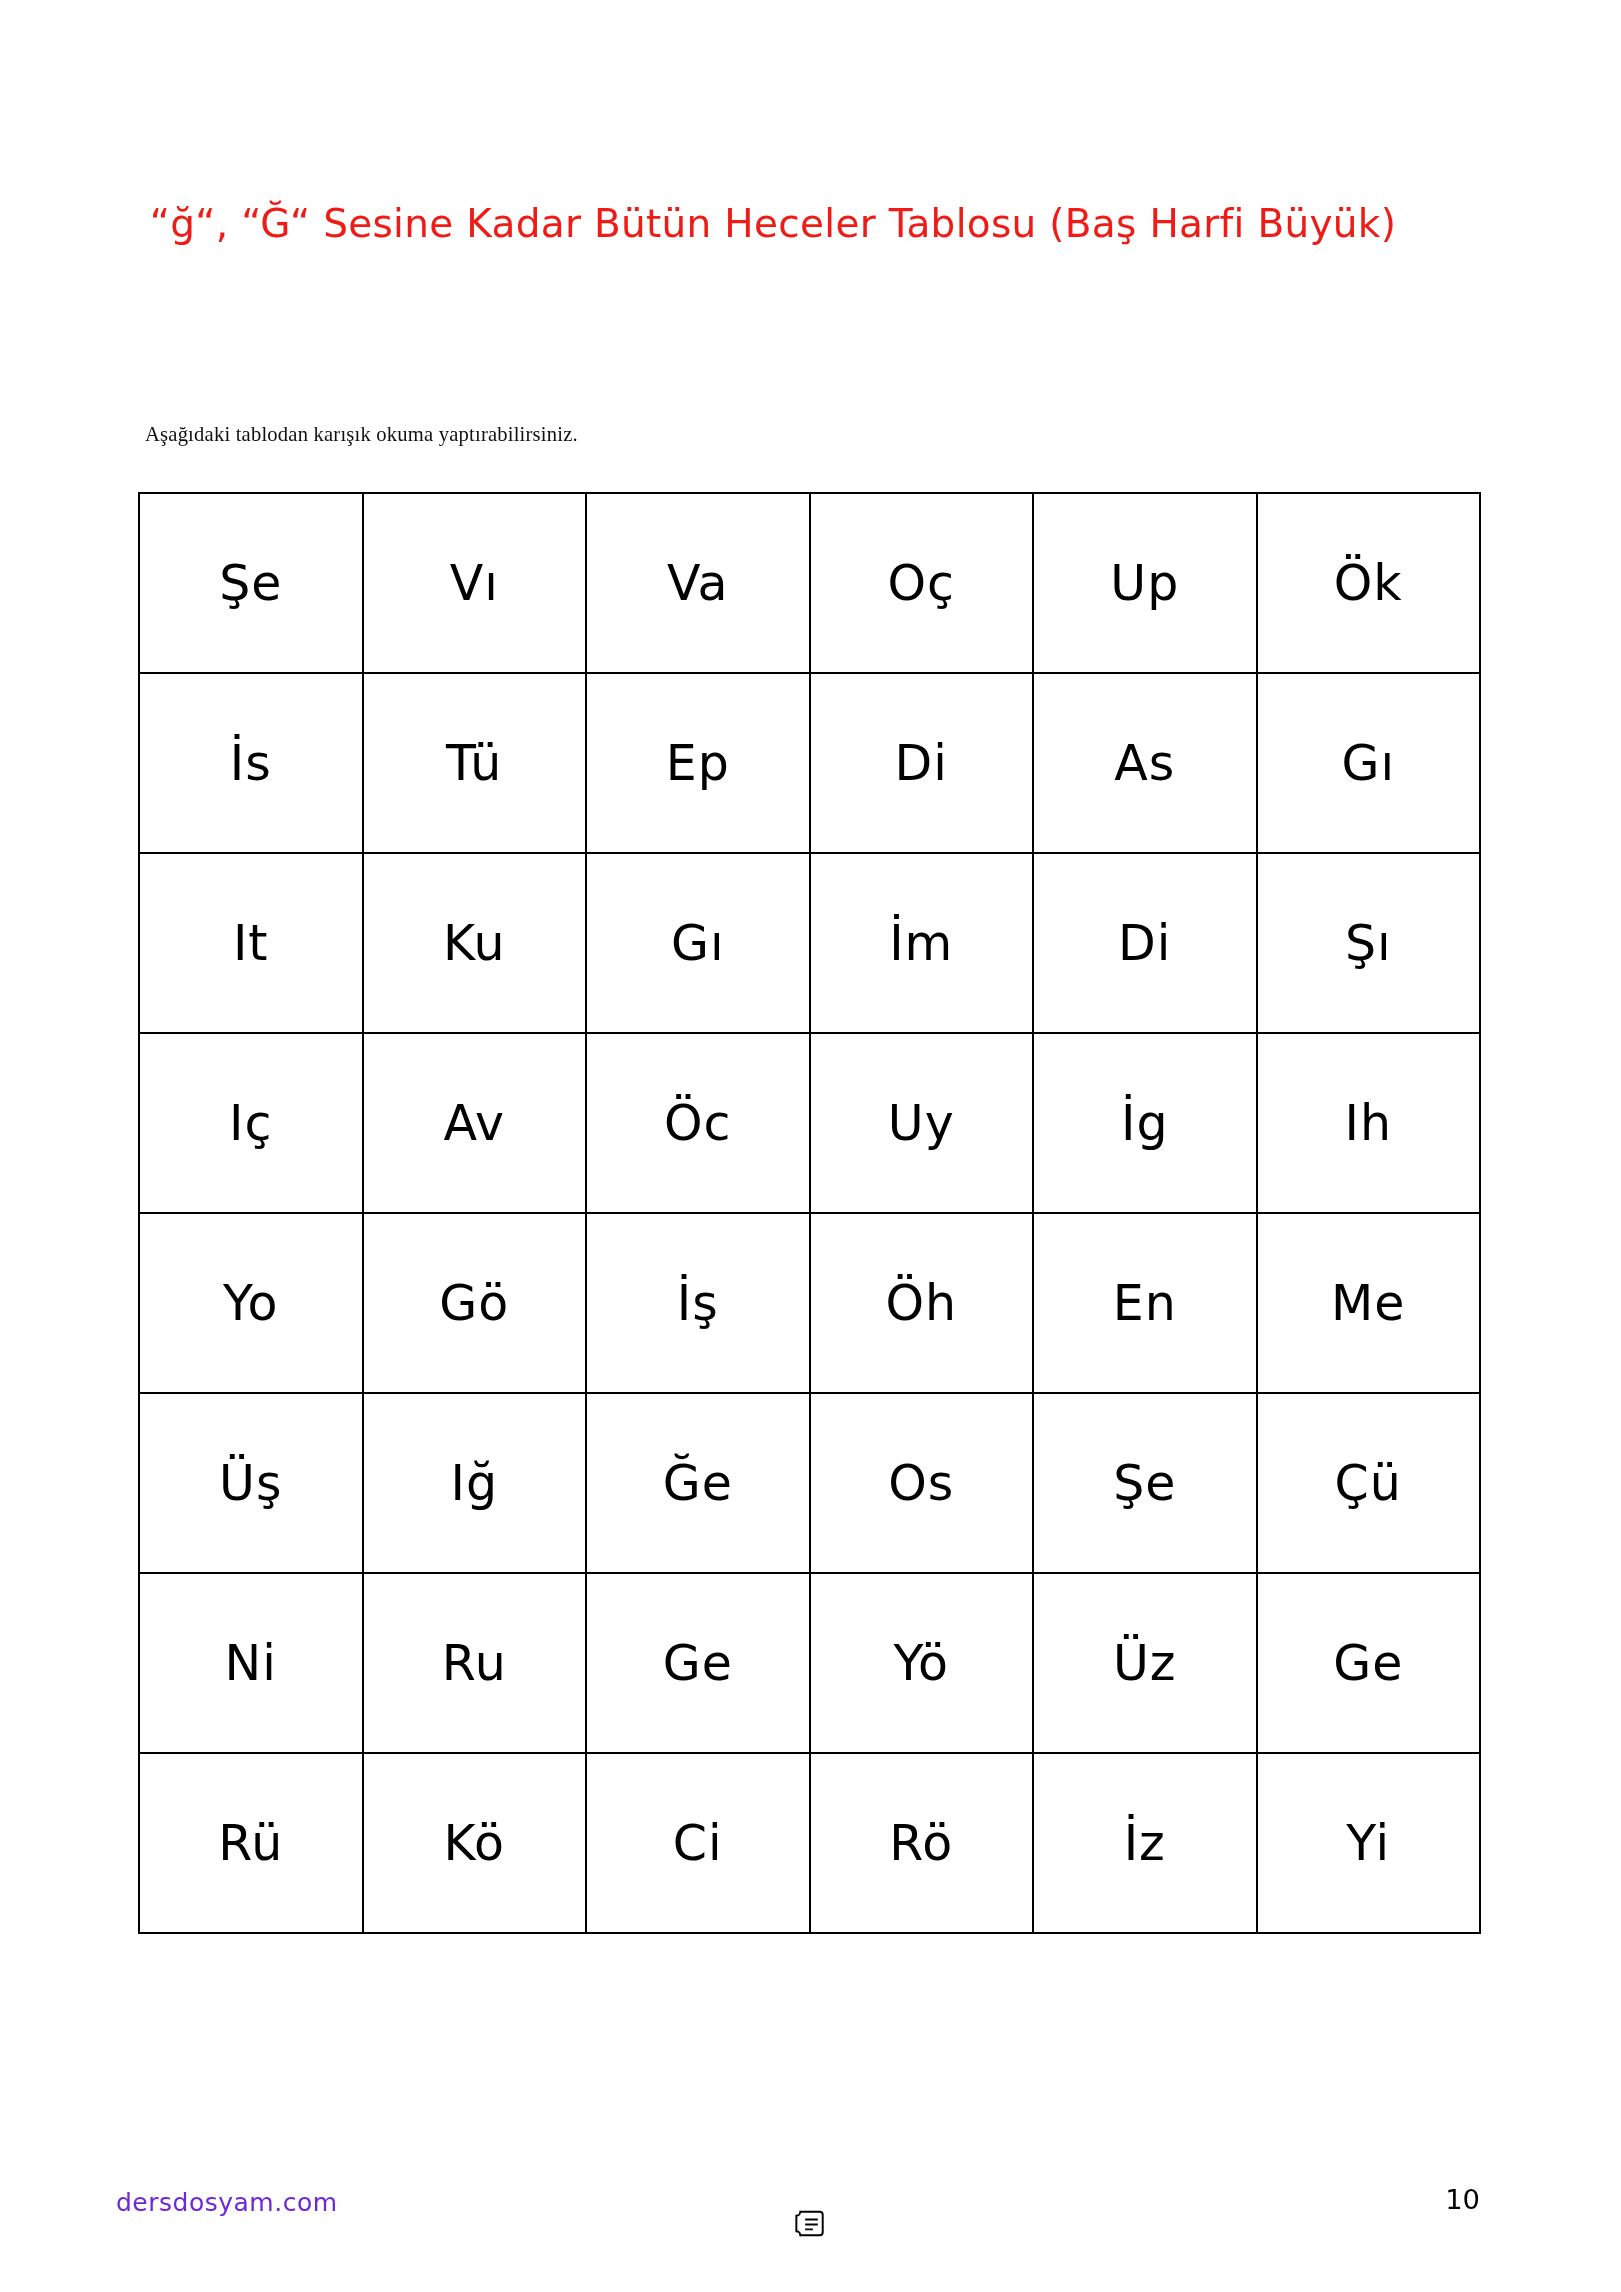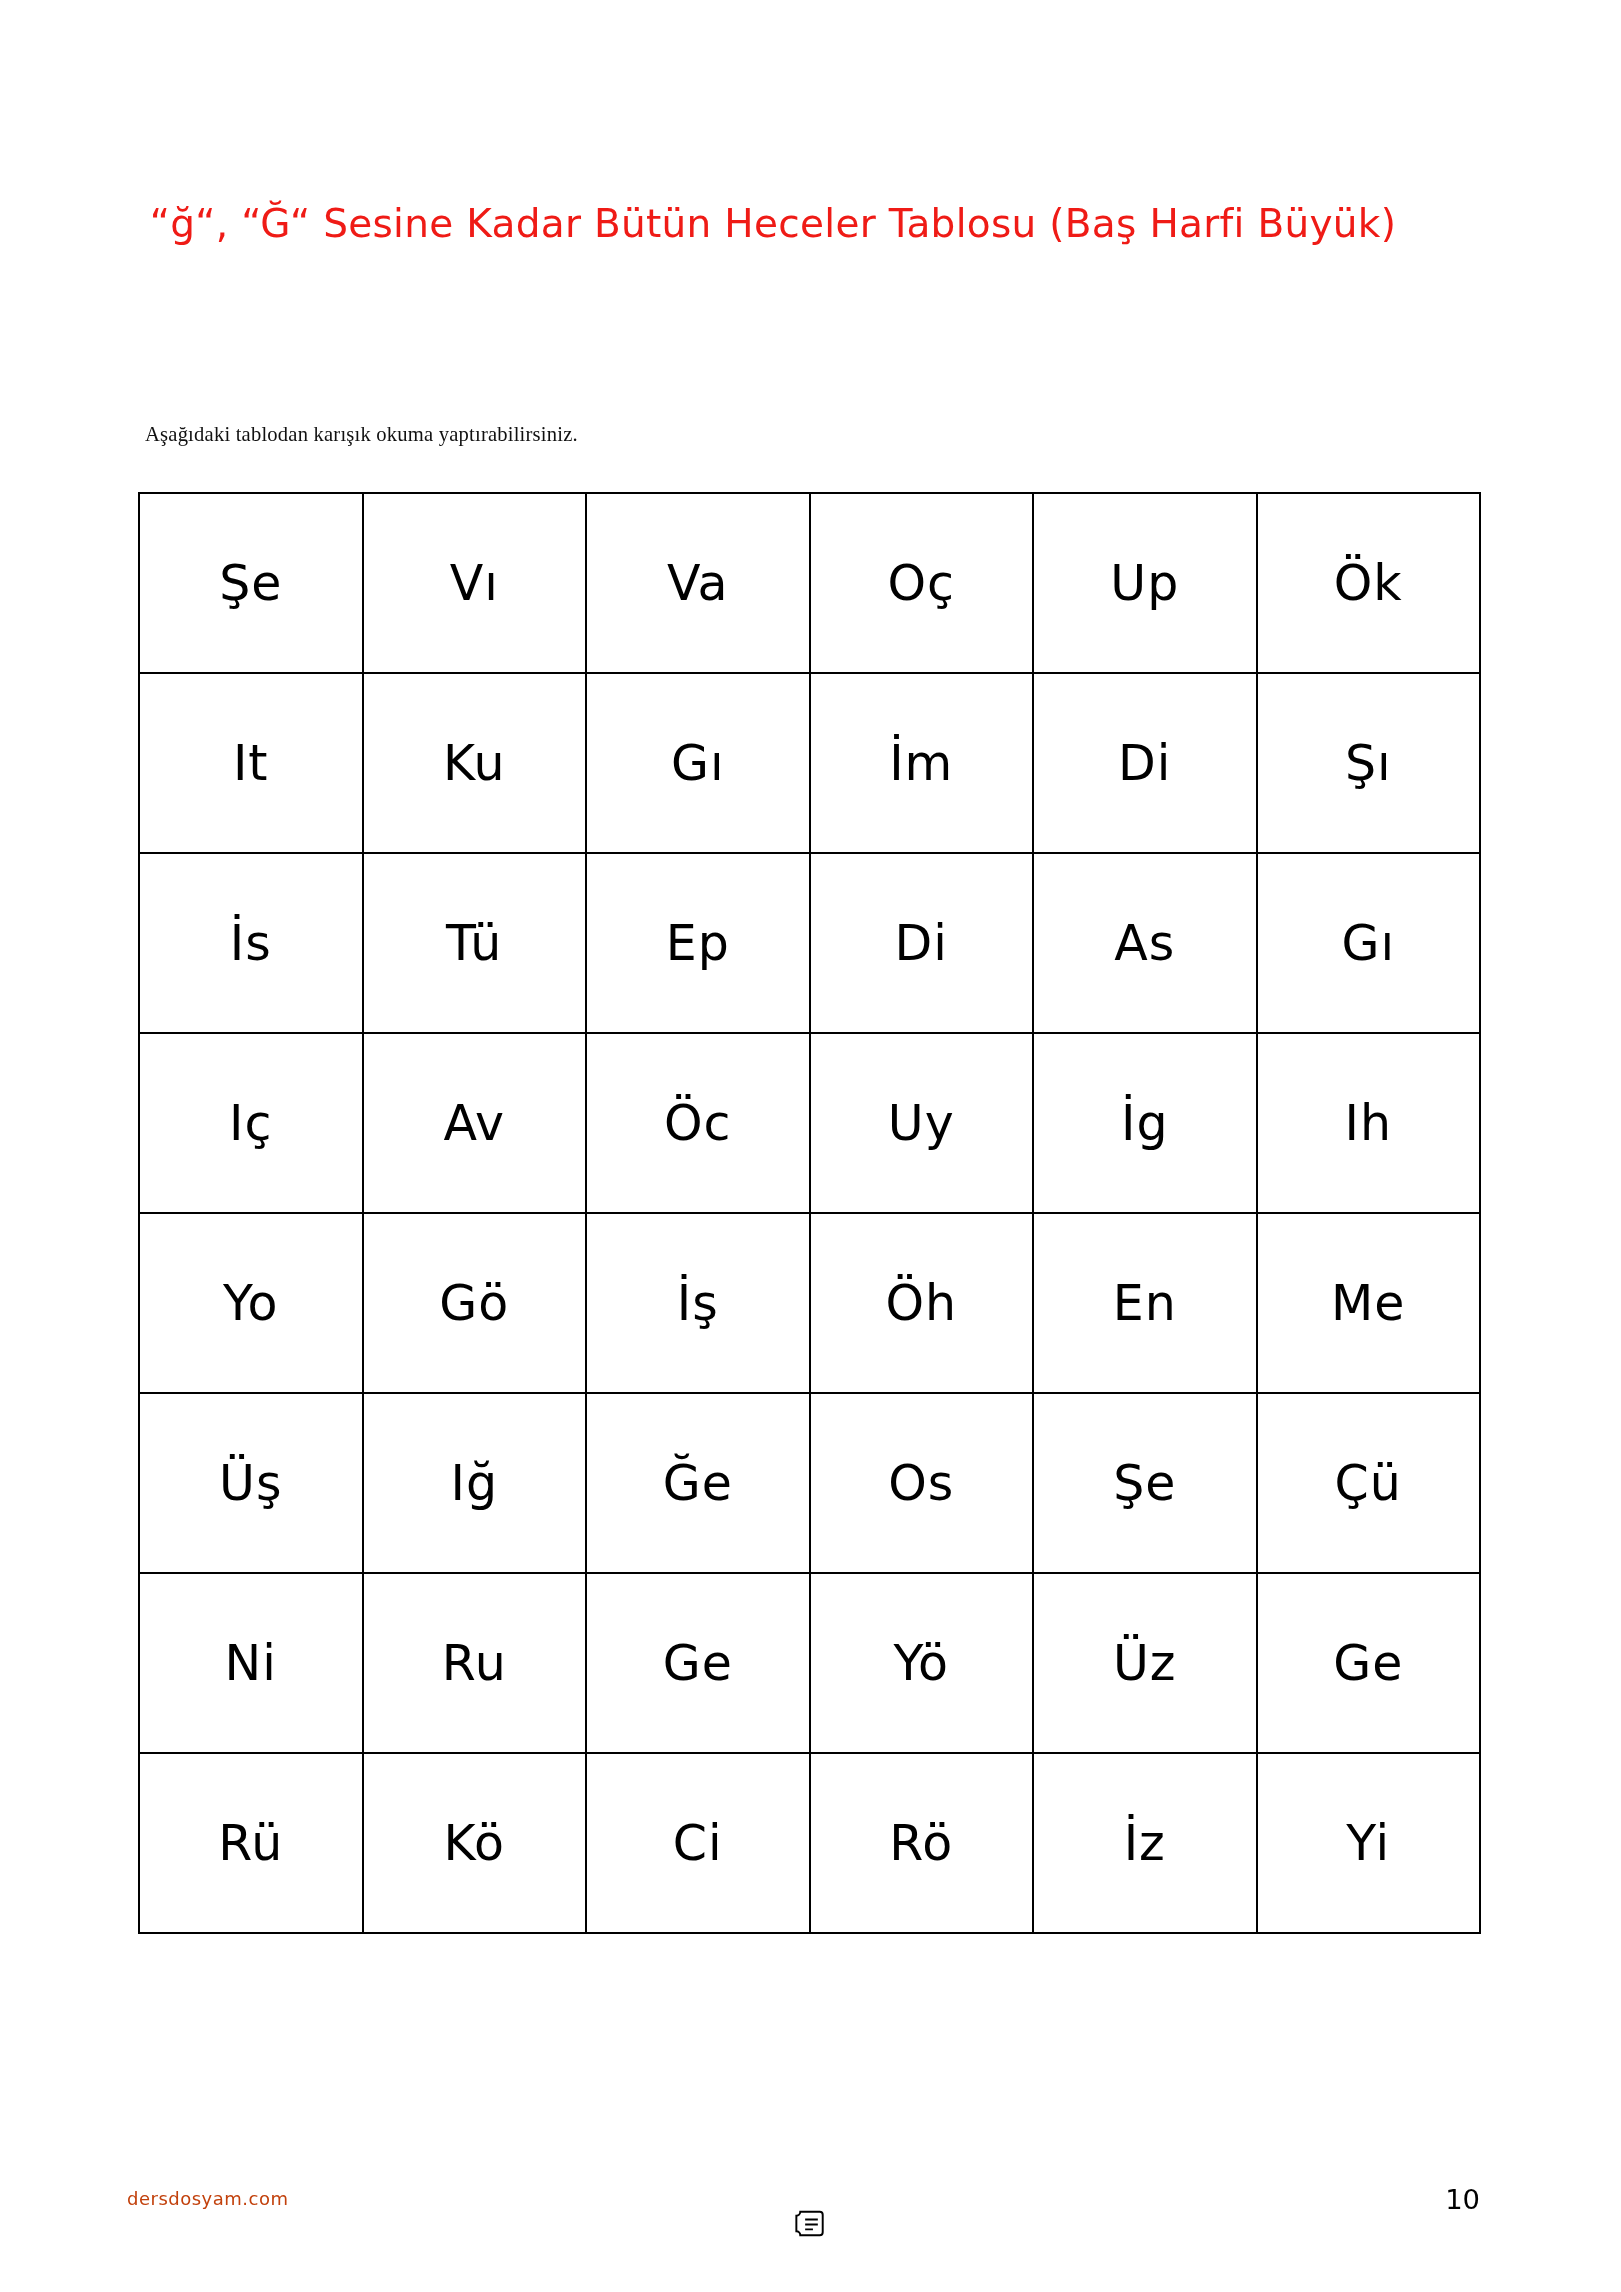--- a/index.html
+++ b/index.html
@@ -62,25 +62,25 @@
     vertical-align: middle;
     font-size: 49px;
     font-family: "DejaVu Sans", sans-serif;
     font-weight: 400;
     color: #000000;
     letter-spacing: 1px;
     padding: 0;
   }
   .footer-left {
     position: absolute;
-    left: 127px;
+    left: 116px;
     top: 2188px;
-    font-size: 18px;
+    font-size: 25px;
     font-family: "DejaVu Sans", sans-serif;
-    color: #c2410c;
+    color: #6d28d9;
     letter-spacing: 0.5px;
   }
   .footer-right {
     position: absolute;
     right: 141px;
     top: 2184px;
     font-size: 27.4px;
     font-family: "DejaVu Sans", sans-serif;
     color: #000000;
   }
@@ -111,34 +111,34 @@
       <tbody id="syll-body">
           <tr>
             <td>Şe</td>
             <td>Vı</td>
             <td>Va</td>
             <td>Oç</td>
             <td>Up</td>
             <td>Ök</td>
           </tr>
           <tr>
+            <td>İs</td>
+            <td>Tü</td>
+            <td>Ep</td>
+            <td>Di</td>
+            <td>As</td>
+            <td>Gı</td>
+          </tr>
+          <tr>
             <td>It</td>
             <td>Ku</td>
             <td>Gı</td>
             <td>İm</td>
             <td>Di</td>
             <td>Şı</td>
-          </tr>
-          <tr>
-            <td>İs</td>
-            <td>Tü</td>
-            <td>Ep</td>
-            <td>Di</td>
-            <td>As</td>
-            <td>Gı</td>
           </tr>
           <tr>
             <td>Iç</td>
             <td>Av</td>
             <td>Öc</td>
             <td>Uy</td>
             <td>İg</td>
             <td>Ih</td>
           </tr>
           <tr>

